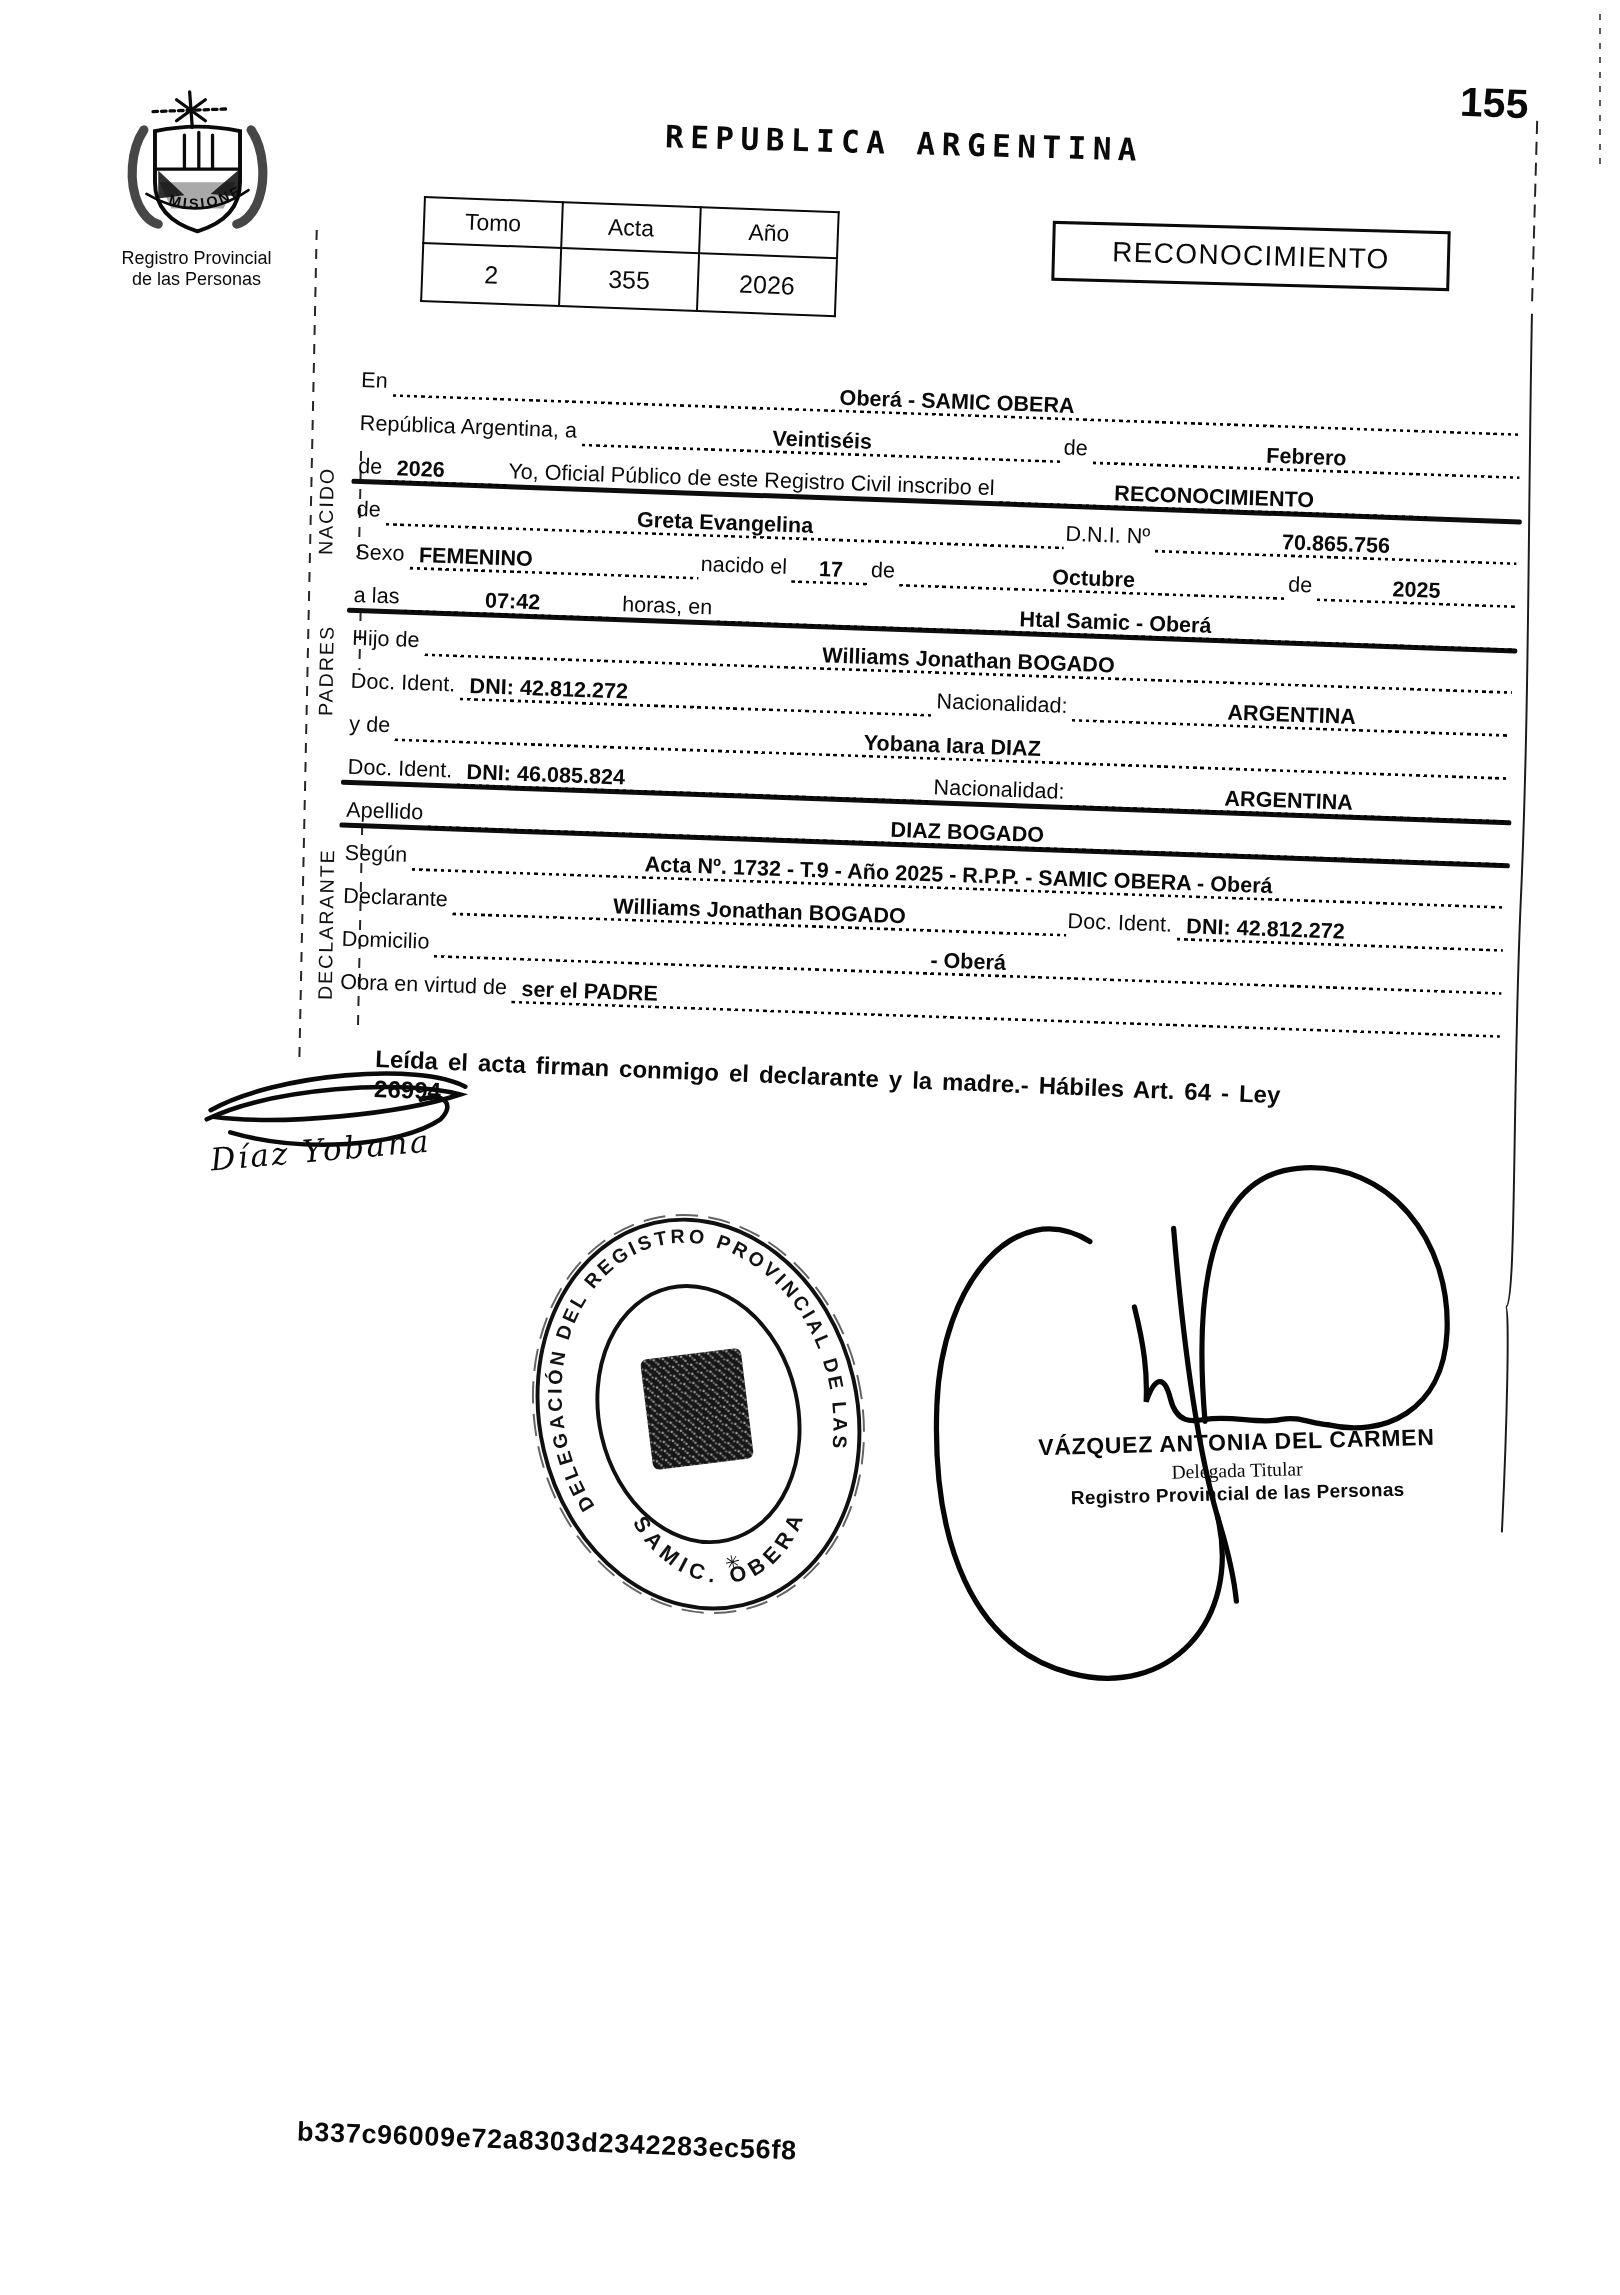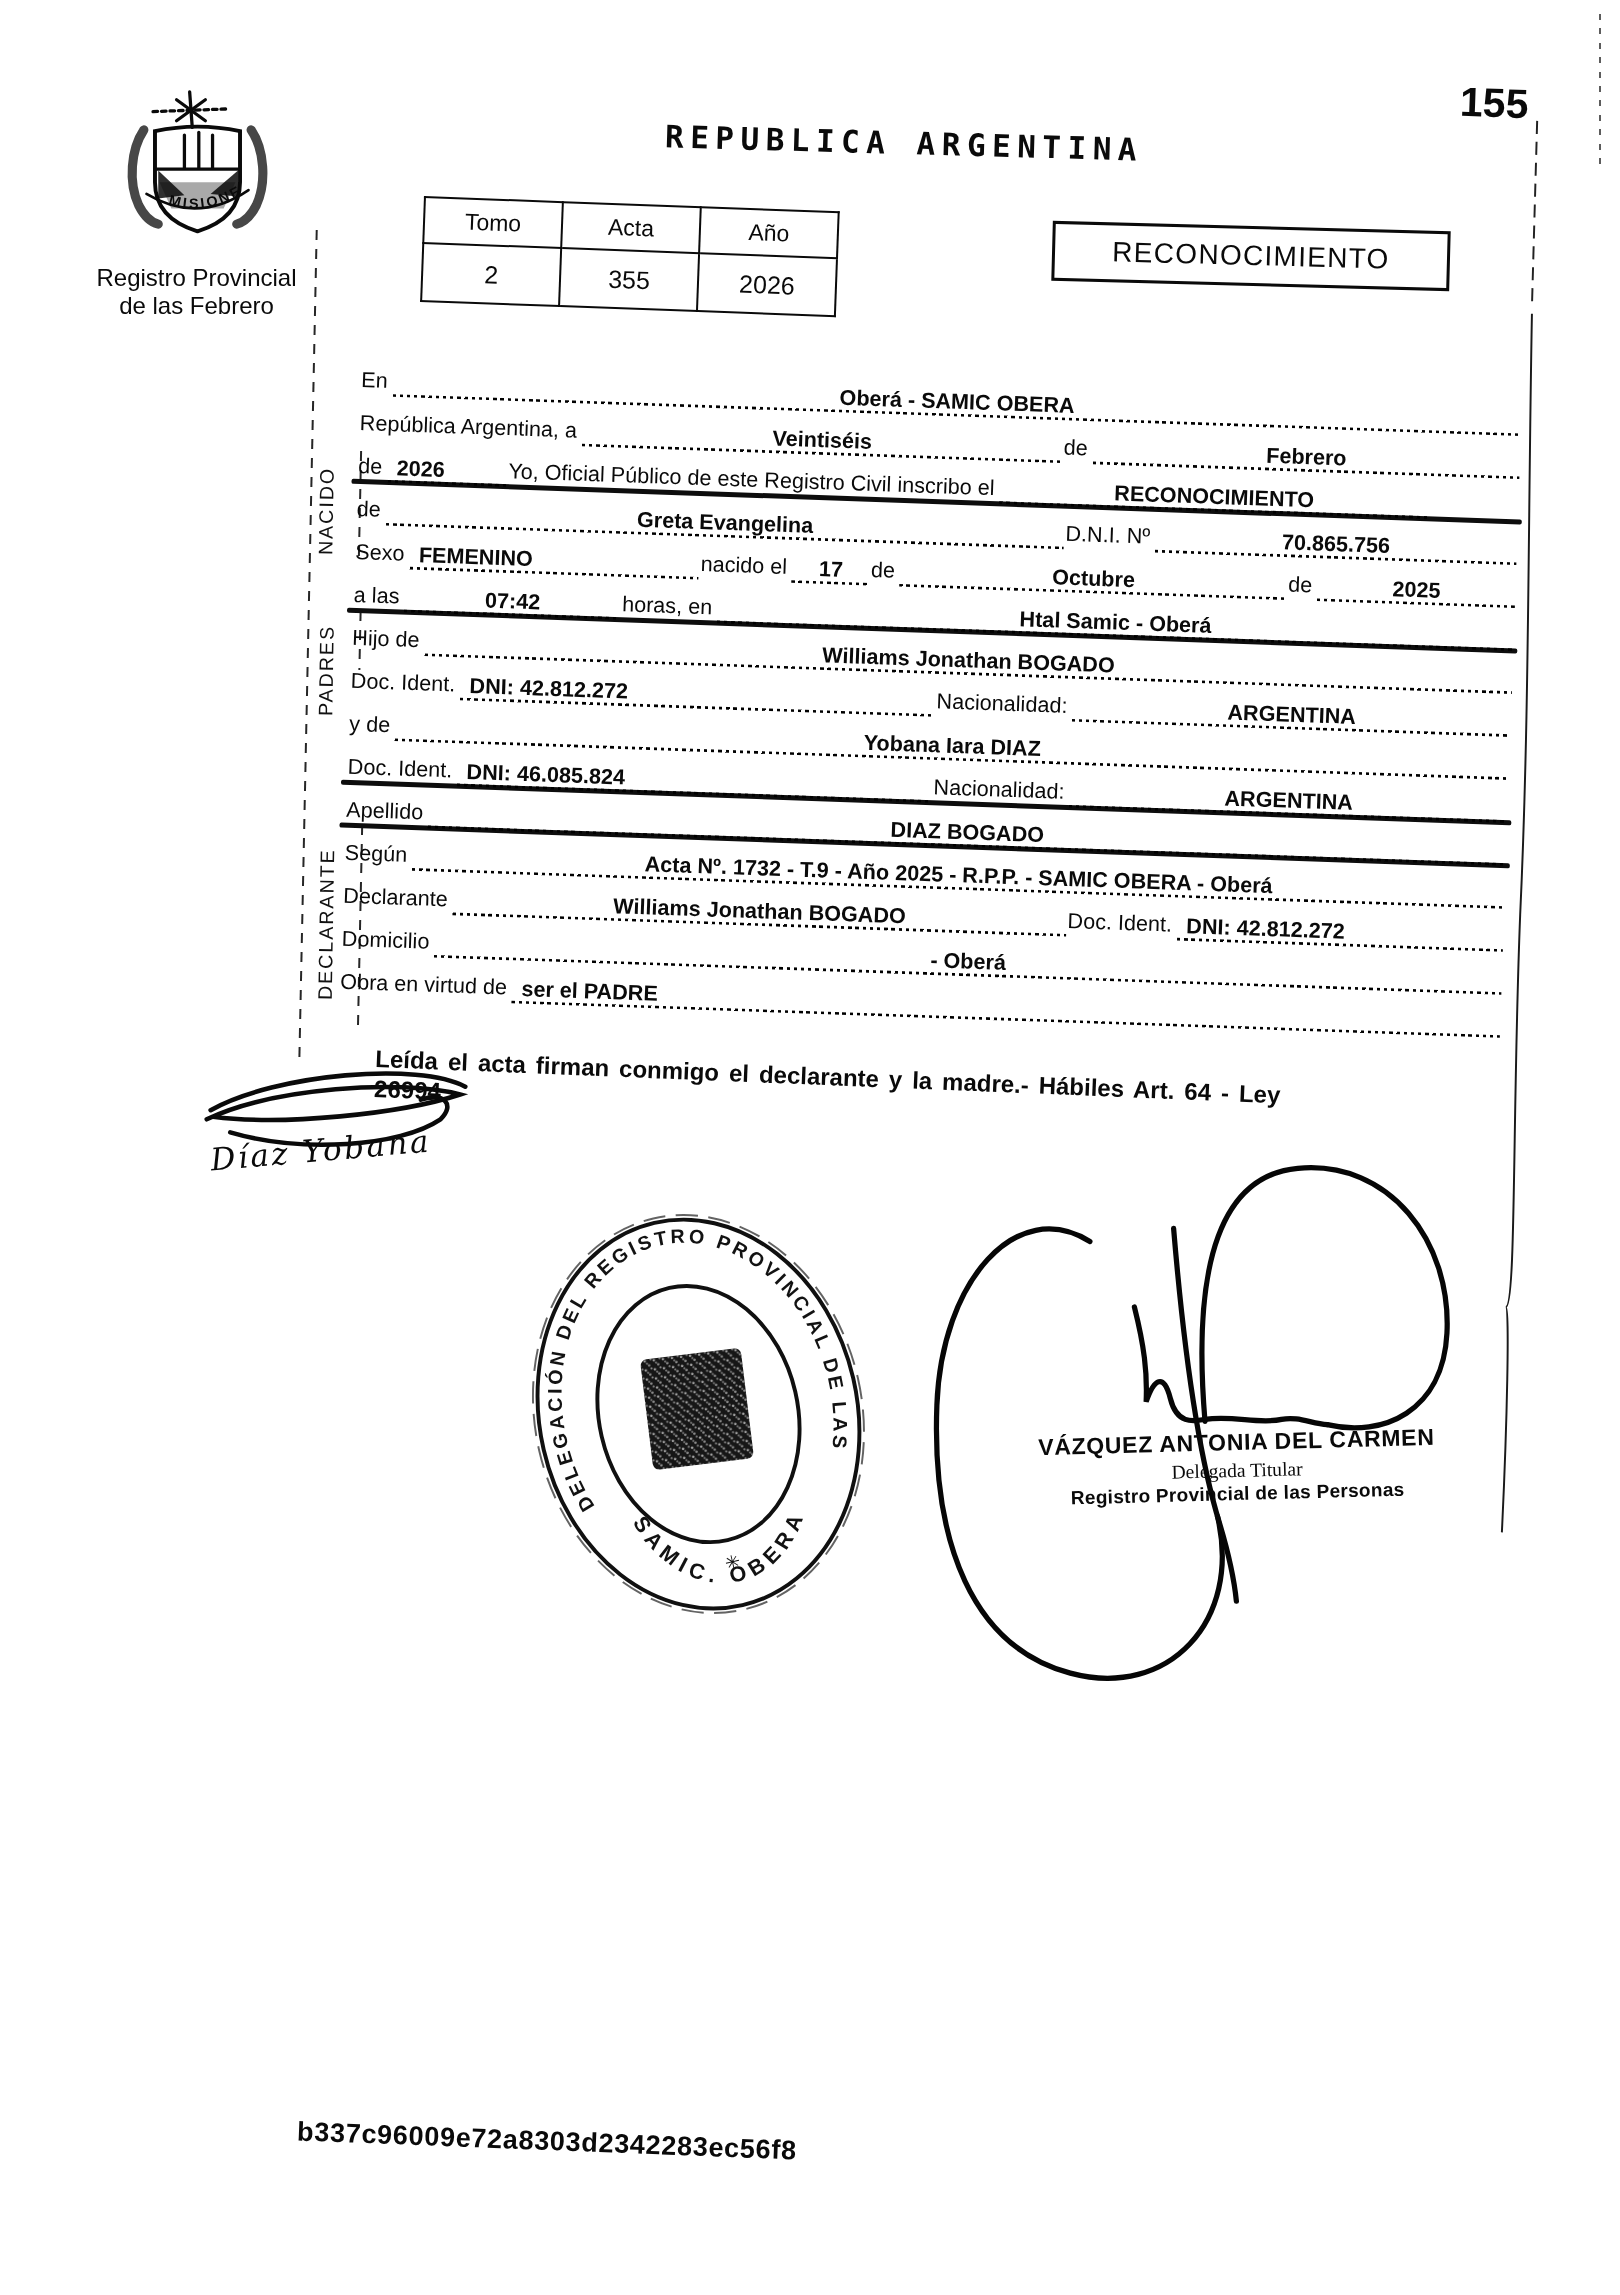--- a/index.html
+++ b/index.html
@@ -4,21 +4,21 @@
 <style>
   html,body{margin:0;padding:0;background:#888;}
   .page{position:relative;width:1621px;height:2295px;background:#fff;overflow:hidden;
         font-family:"Liberation Sans",sans-serif;color:#0a0a0a;}
   .abs{position:absolute;}
 
   
   .doc-title{left:665px;top:125px;font-family:"DejaVu Sans Mono",monospace;font-weight:bold;
              font-size:31px;letter-spacing:6.5px;transform:rotate(1.6deg);white-space:nowrap;}
   .pageno{left:1460px;top:80px;font-size:41px;font-weight:700;transform:rotate(2deg);}
-  .emblem-caption{left:92px;top:264px;width:209px;text-align:center;font-size:24px;line-height:1.15;}
+  .emblem-caption{left:92px;top:248px;width:209px;text-align:center;font-size:18px;line-height:1.15;}
 
   .rec-table{left:424px;top:196px;width:416px;border-collapse:collapse;transform:rotate(2.1deg);
              transform-origin:left top;}
   .rec-table td{border:2.6px solid #0a0a0a;text-align:center;font-size:23px;width:33.3%;}
   .rec-table tr.hd td{height:42px;}
   .rec-table tr.vl td{height:54px;font-size:25px;}
   .rec-table{border:2px solid #0a0a0a;}
 
   .act-box{left:1052px;top:226px;width:392px;height:54px;border:3.3px solid #0a0a0a;
            display:flex;align-items:center;justify-content:center;font-size:28px;
@@ -85,21 +85,21 @@
       <path d="M182,132 L140,168 L182,172 Z" fill="#0a0a0a" stroke="none" opacity=".85"></path>
       <path d="M62,150 L178,150 L160,190 L80,190 Z" fill="#0a0a0a" stroke="none" opacity=".35"></path>
       <path id="ribbonPath" d="M42,168 Q120,215 198,162" stroke-width="4" fill="none"></path>
     </g>
     <text font-family="Liberation Sans,sans-serif" font-size="22" font-weight="bold" fill="#0a0a0a" letter-spacing="4">
       <textPath href="#ribbonPath" startOffset="22%">MISIONES</textPath>
     </text>
   </svg>
   <div class="abs emblem-caption">
     <div>Registro Provincial</div>
-    <div>de las Febrero</div>
+    <div>de las Personas</div>
   </div>
 
   <div class="abs doc-title">REPUBLICA ARGENTINA</div>
 
   <table class="abs rec-table">
     <tbody>
         <tr class="hd">
       <td>Tomo</td>
       <td>Acta</td>
       <td>Año</td>

